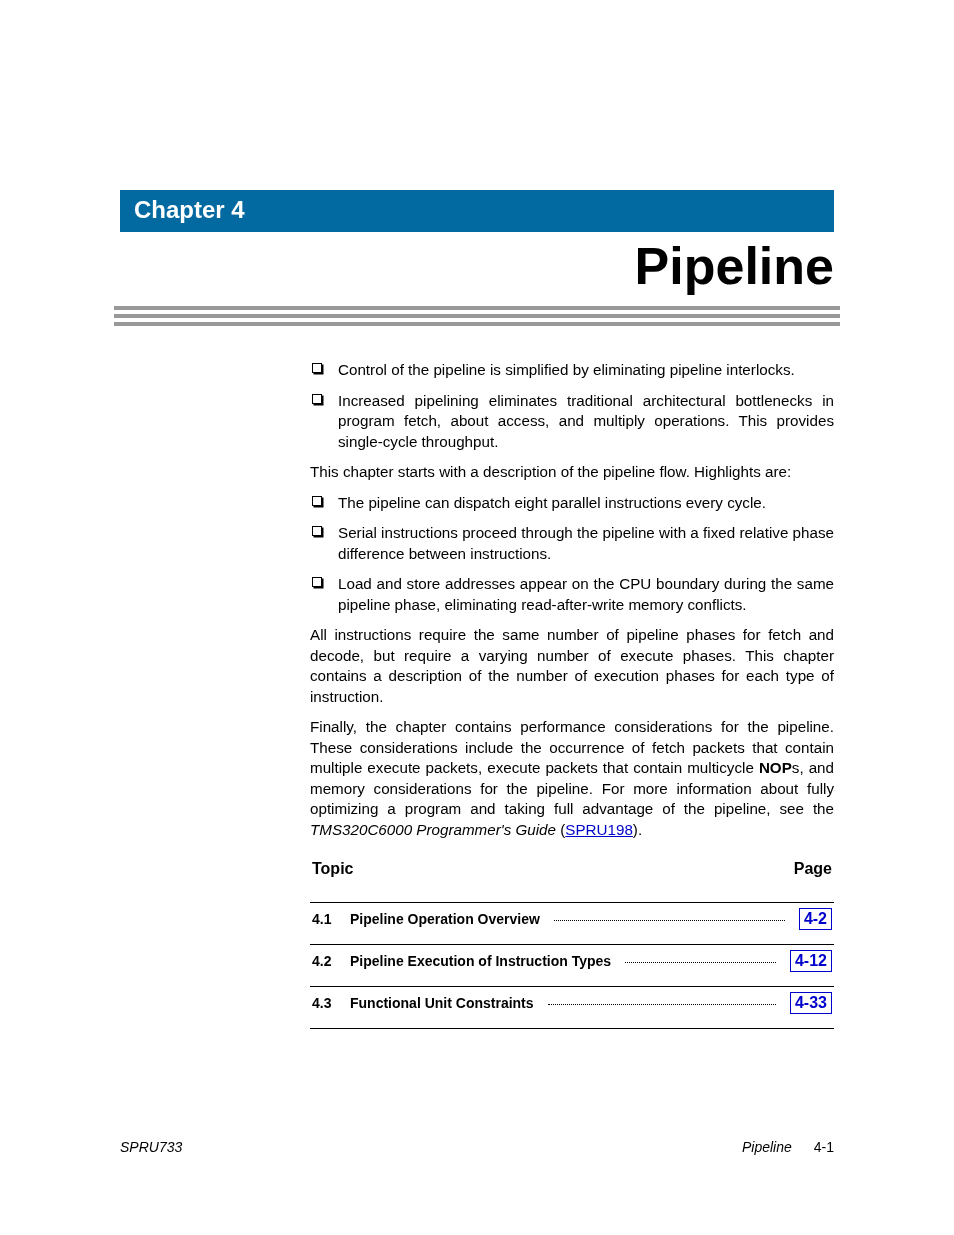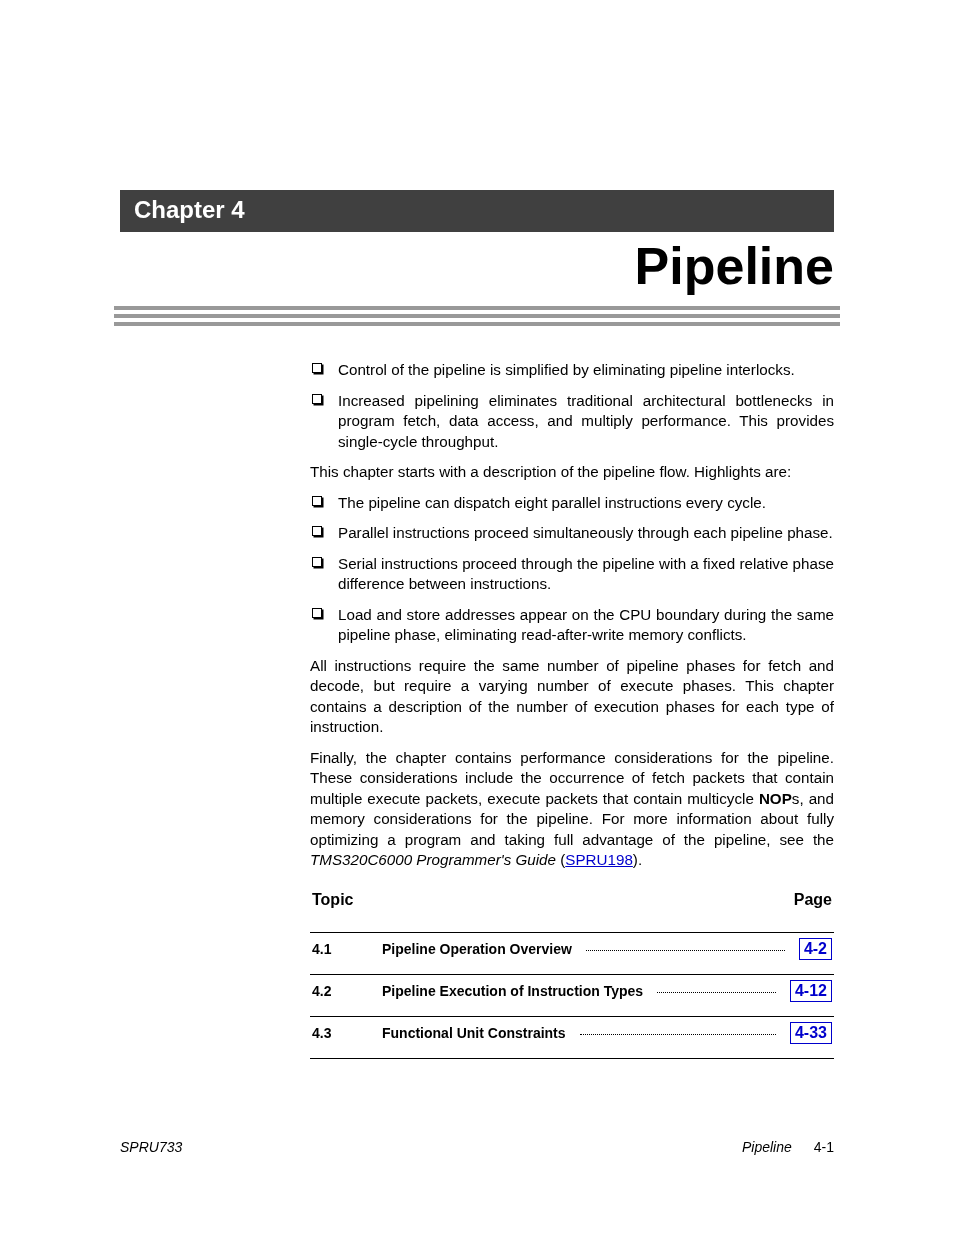--- a/index.html
+++ b/index.html
@@ -10,21 +10,21 @@
     width: 954px;
     height: 1235px;
     position: relative;
     box-sizing: border-box;
   }
   .page {
     padding: 190px 120px 0 120px;
     box-sizing: border-box;
   }
   .chapter-bar {
-    background: #404040;
+    background: #0369a1;
     color: #fff;
     font-weight: bold;
     font-size: 24px;
     padding: 6px 14px 8px 14px;
     text-align: left;
     width: 100%;
     box-sizing: border-box;
   }
   .title {
     font-size: 52px;
@@ -93,21 +93,21 @@
   .toc-row {
     display: flex;
     align-items: baseline;
     font-size: 14px;
     font-weight: bold;
     padding: 5px 2px 14px 2px;
     border-bottom: 1.5px solid #000;
     gap: 10px;
   }
   .toc-num { flex: 0 0 28px; }
-  .toc-title { flex: 0 0 auto; margin-left: 32px; }
+  .toc-title { flex: 0 0 auto; }
   .toc-dots {
     flex: 1 1 auto;
     border-bottom: 1.3px dotted #000;
     position: relative;
     top: -3px;
     margin: 0 4px;
   }
   .toc-page {
     flex: 0 0 auto;
     border: 1.5px solid #0000cc;
@@ -139,26 +139,25 @@
   <div class="title">Pipeline</div>
   <div class="hr-block">
     <div class="bar"></div>
     <div class="bar"></div>
     <div class="bar"></div>
   </div>
 
   <div class="content">
     <ul class="boxlist">
       <li>Control of the pipeline is simplified by eliminating pipeline interlocks.</li>
-      <li>Increased pipelining eliminates traditional architectural bottlenecks in program fetch, data access, and multiply performance. This provides single-cycle throughput.</li>
+      <li>Increased pipelining eliminates traditional architectural bottlenecks in program fetch, about access, and multiply operations. This provides single-cycle throughput.</li>
     </ul>
     <p class="para">This chapter starts with a description of the pipeline flow. Highlights are:</p>
     <ul class="boxlist">
       <li>The pipeline can dispatch eight parallel instructions every cycle.</li>
-      <li>Parallel instructions proceed simultaneously through each pipeline phase.</li>
       <li>Serial instructions proceed through the pipeline with a fixed relative phase difference between instructions.</li>
       <li>Load and store addresses appear on the CPU boundary during the same pipeline phase, eliminating read-after-write memory conflicts.</li>
     </ul>
     <p class="para">All instructions require the same number of pipeline phases for fetch and decode, but require a varying number of execute phases. This chapter contains a description of the number of execution phases for each type of instruction.</p>
     <p class="para">
       <span>Finally, the chapter contains performance considerations for the pipeline. These considerations include the occurrence of fetch packets that contain multiple execute packets, execute packets that contain multicycle </span><span class="bold-inline">NOP</span><span>s, and memory considerations for the pipeline. For more information about fully optimizing a program and taking full advantage of the pipeline, see the </span><span class="italic-inline">TMS320C6000 Programmer's Guide</span><span> (</span><a class="link">SPRU198</a><span>).</span>
     </p>
 
     <div class="toc-head">
       <span>Topic</span>

